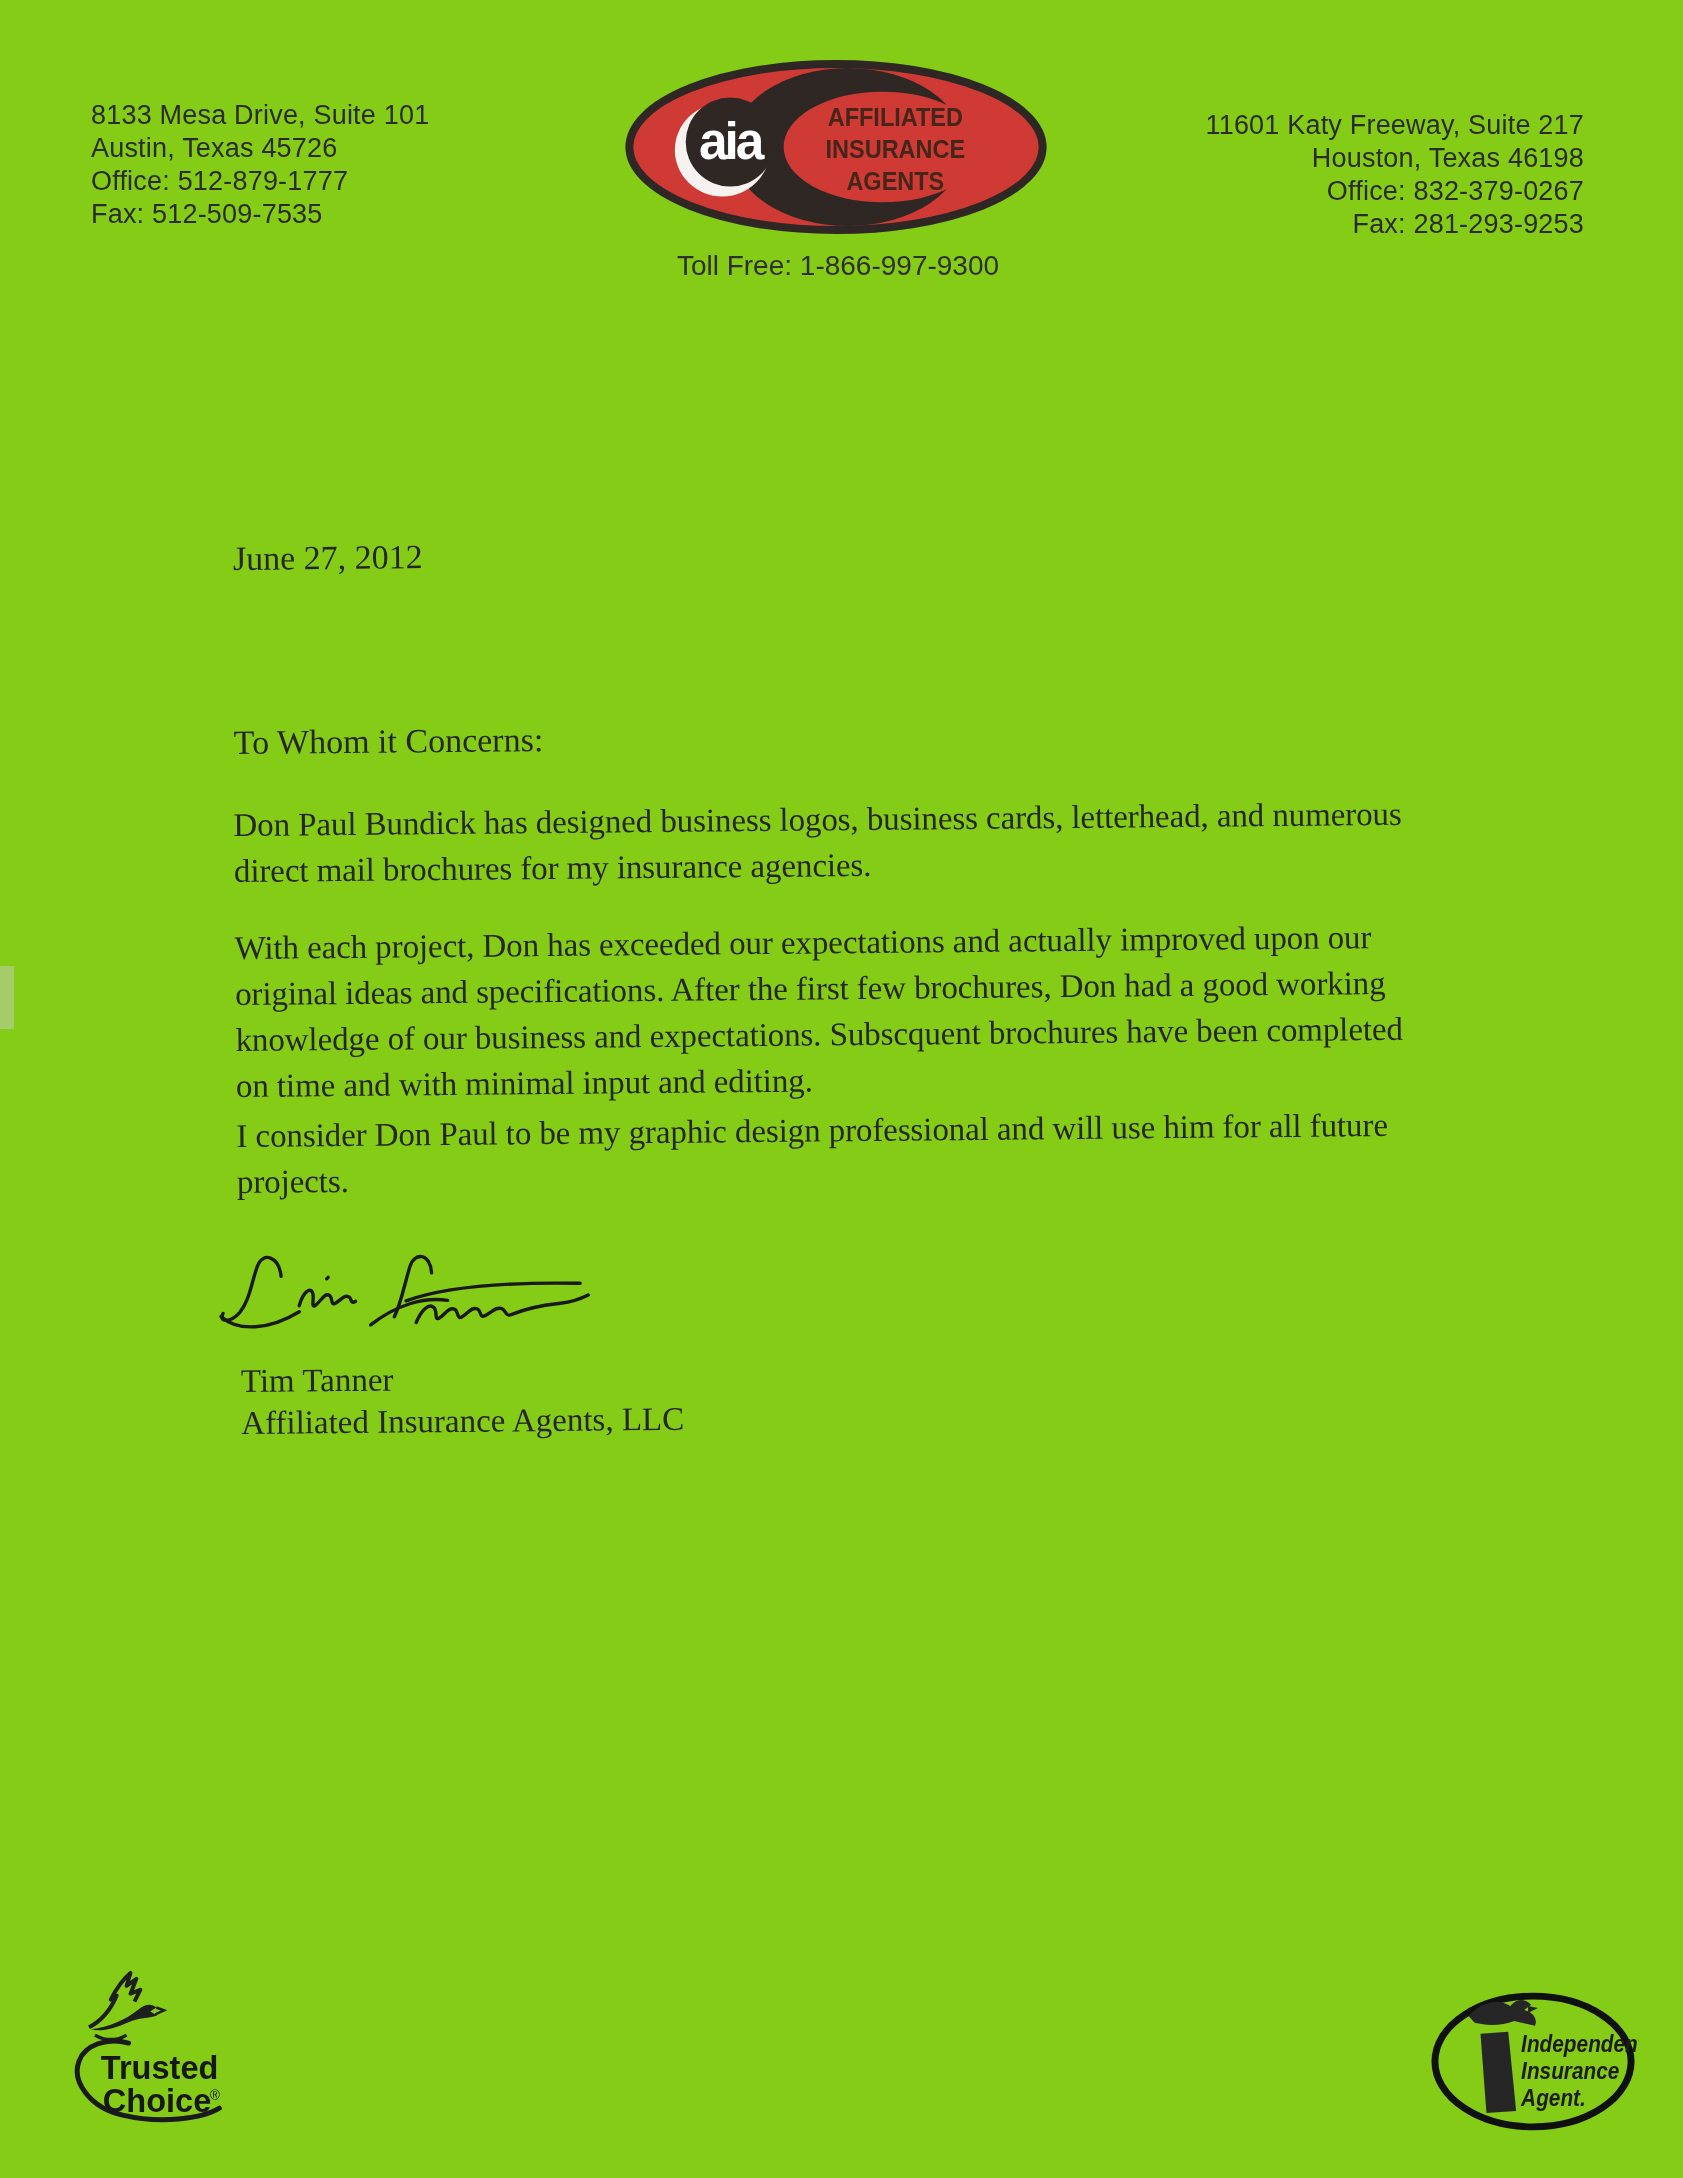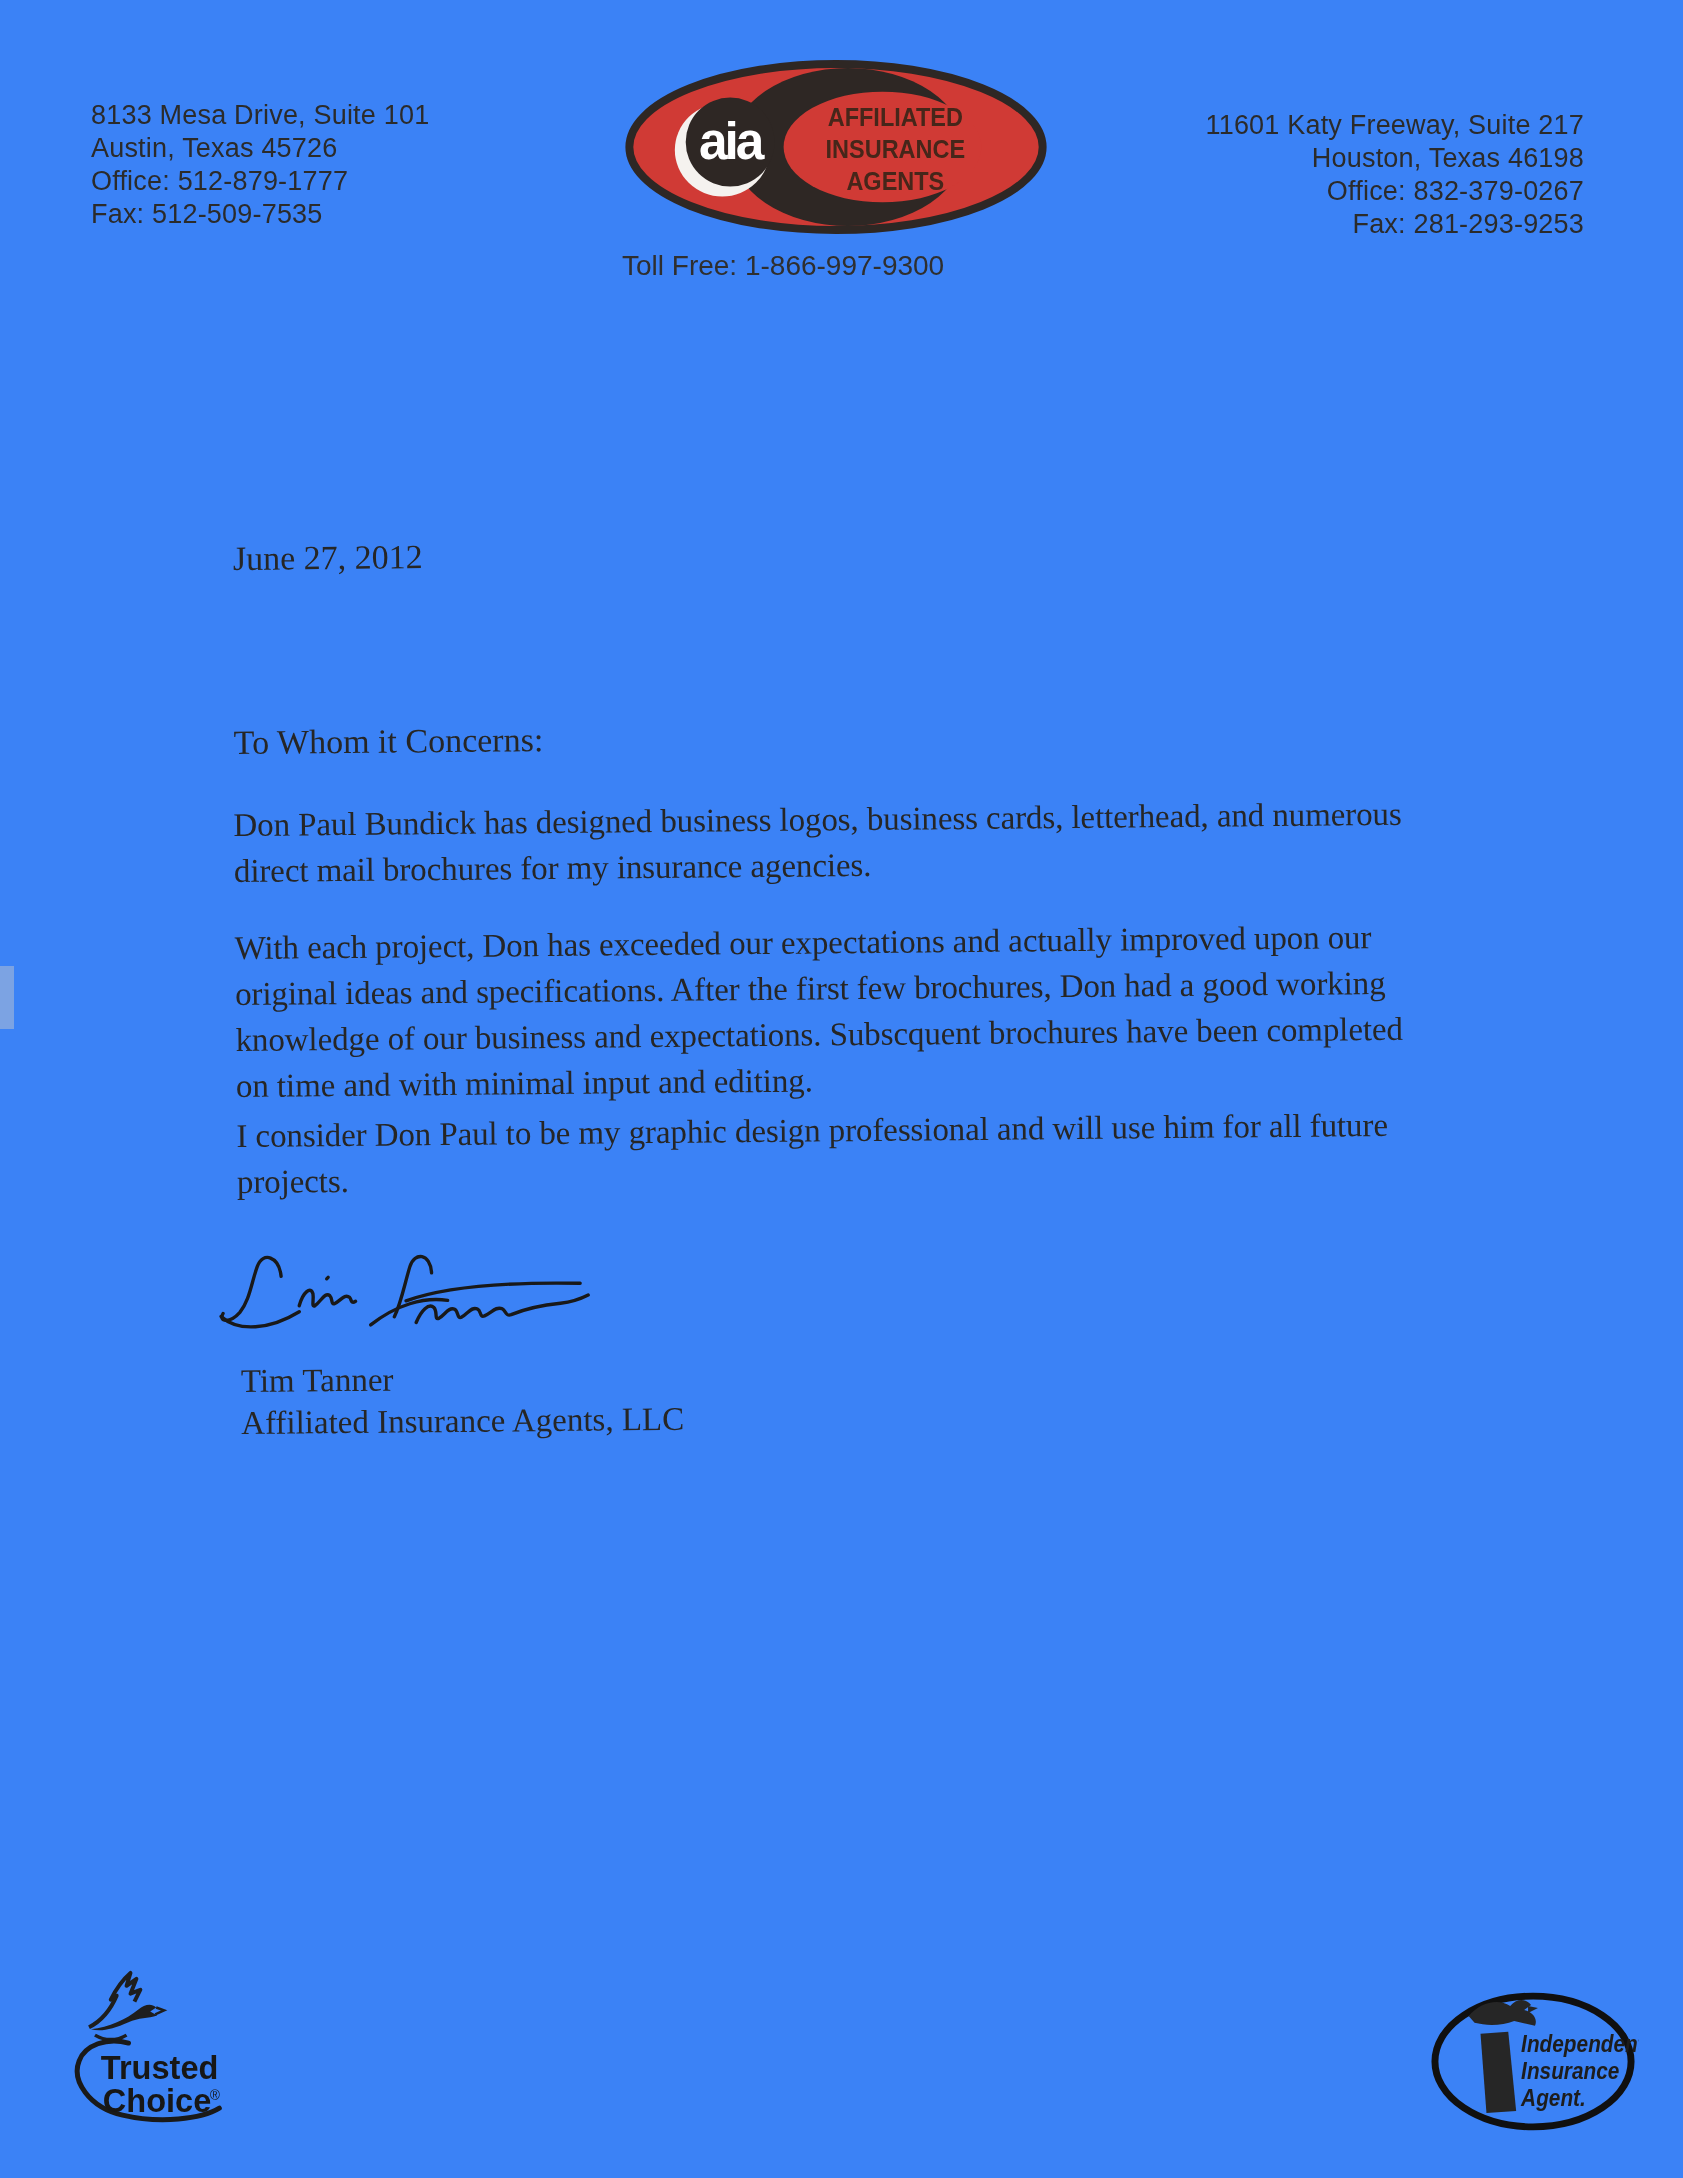--- a/index.html
+++ b/index.html
@@ -1,25 +1,25 @@
 <!DOCTYPE html>
 <html><head>
 <meta charset="utf-8">
 <style>
   html,body{margin:0;padding:0;background:#e8e8e8;}
   .page{
-    position:relative;width:1683px;height:2178px;background:#3b82f6;
+    position:relative;width:1683px;height:2178px;background:#84cc16;
     font-family:"Liberation Sans",sans-serif;overflow:hidden;
   }
   .abs{position:absolute;}
   
   .addr{font-size:27px;line-height:33px;color:#2b2b2b;letter-spacing:0.2px;}
   .addr.left{left:91px;top:99px;text-align:left;}
   .addr.right{right:99px;top:109px;text-align:right;}
-  .contact{left:622px;top:249px;width:432px;
+  .contact{left:622px;top:249px;width:432px;text-align:center;
            font-size:28px;line-height:34px;color:#2f2f2f;}
   
   .letter{left:0;top:0;width:1683px;height:2178px;
           transform:rotate(-0.55deg);transform-origin:238px 1089px;}
   .serif{font-family:"Liberation Serif",serif;color:#262626;}
   .date{left:238px;top:540px;font-size:34px;}
   .salutation{left:237px;top:724px;font-size:34px;}
   .para{left:236px;font-size:33px;line-height:46px;letter-spacing:-0.1px;}
   .para .ln{white-space:nowrap;}
   .p1{top:802px;} .p2{top:925px;} .p3{top:1113px;}

